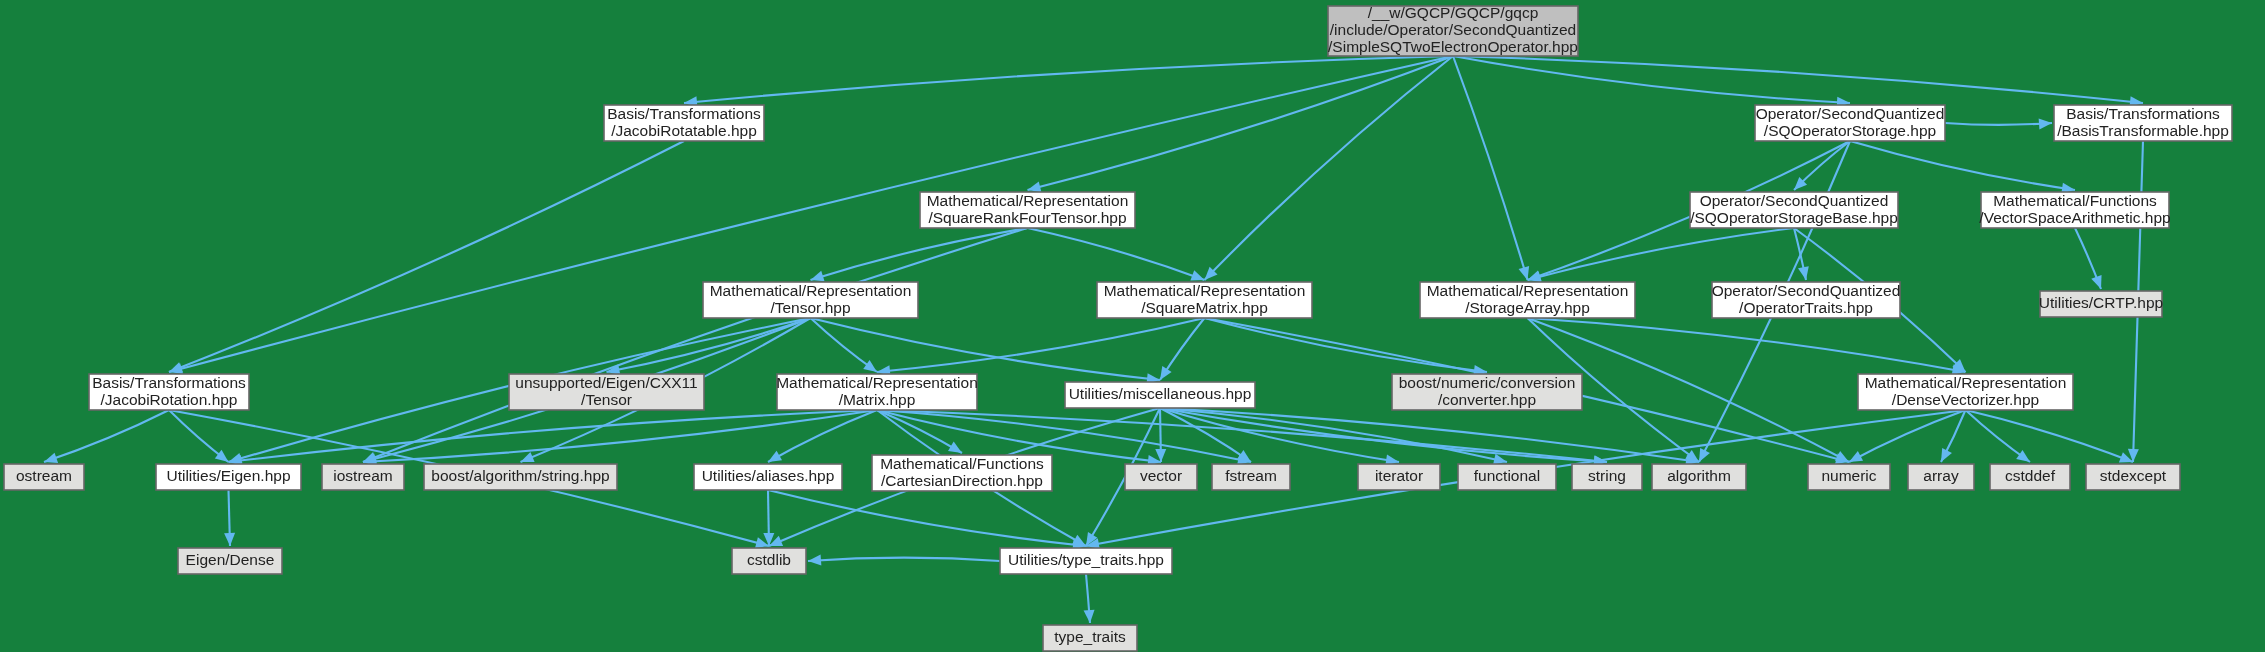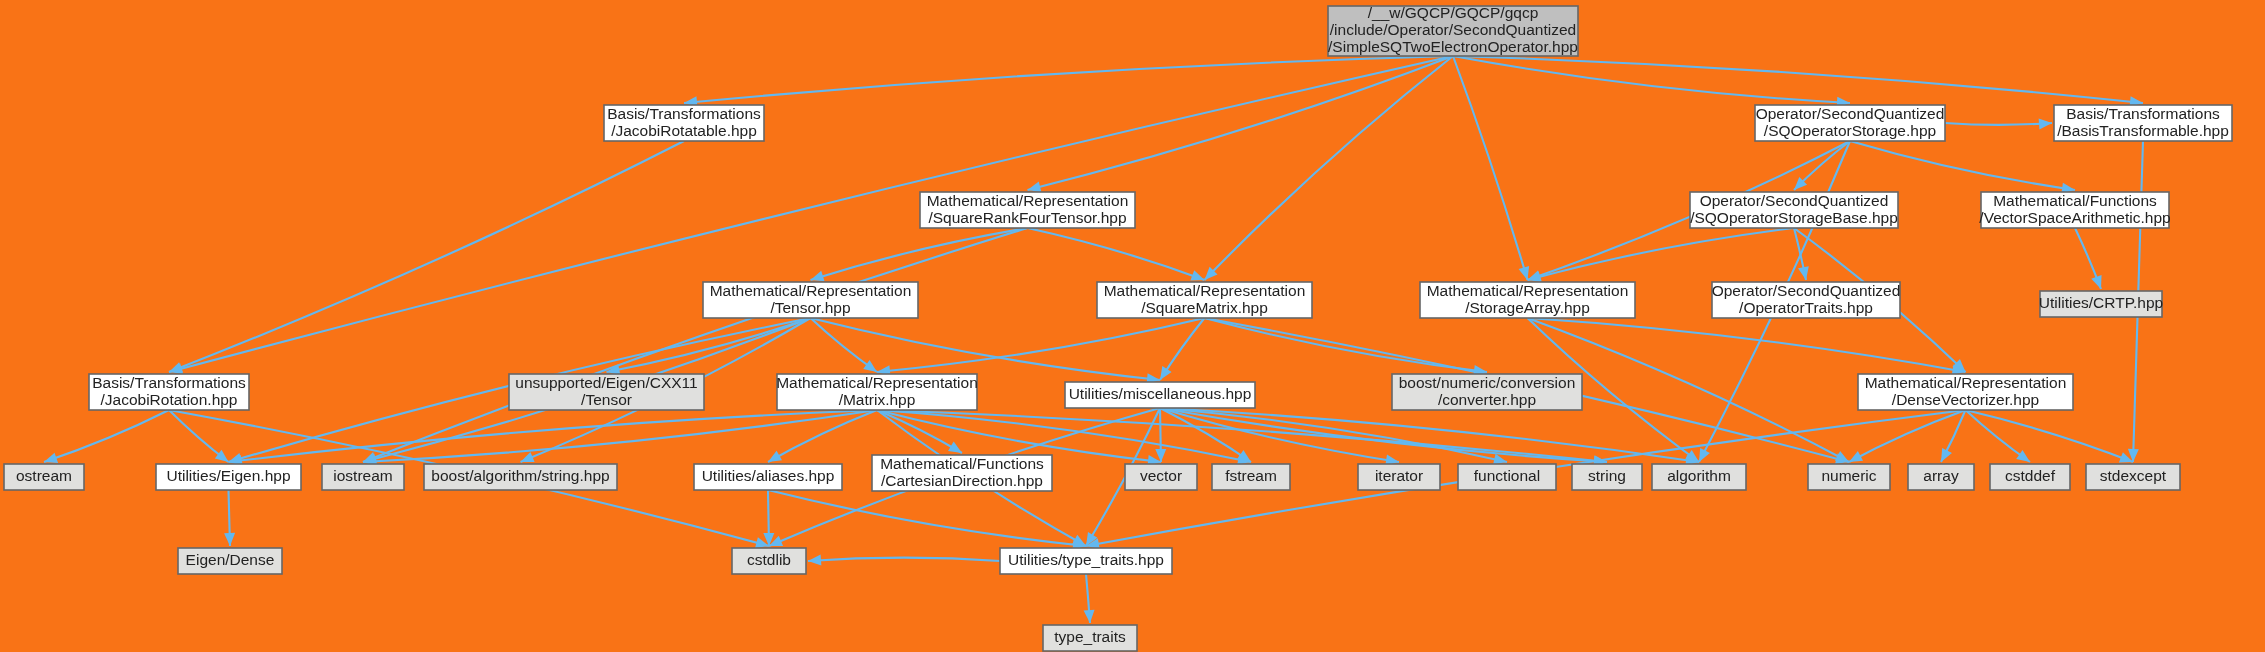--- a/index.html
+++ b/index.html
@@ -4,21 +4,21 @@
 <style>
   html, body {
     margin: 0;
     padding: 0;
     background: #000000;
   }
   #graph-root {
     position: relative;
     width: 2265px;
     height: 652px;
-    background: #f97316;
+    background: #15803d;
     overflow: hidden;
     font-family: "Liberation Sans", sans-serif;
   }
   svg.graph-canvas {
     position: absolute;
     left: 0;
     top: 0;
     width: 2265px;
     height: 652px;
     display: block;

